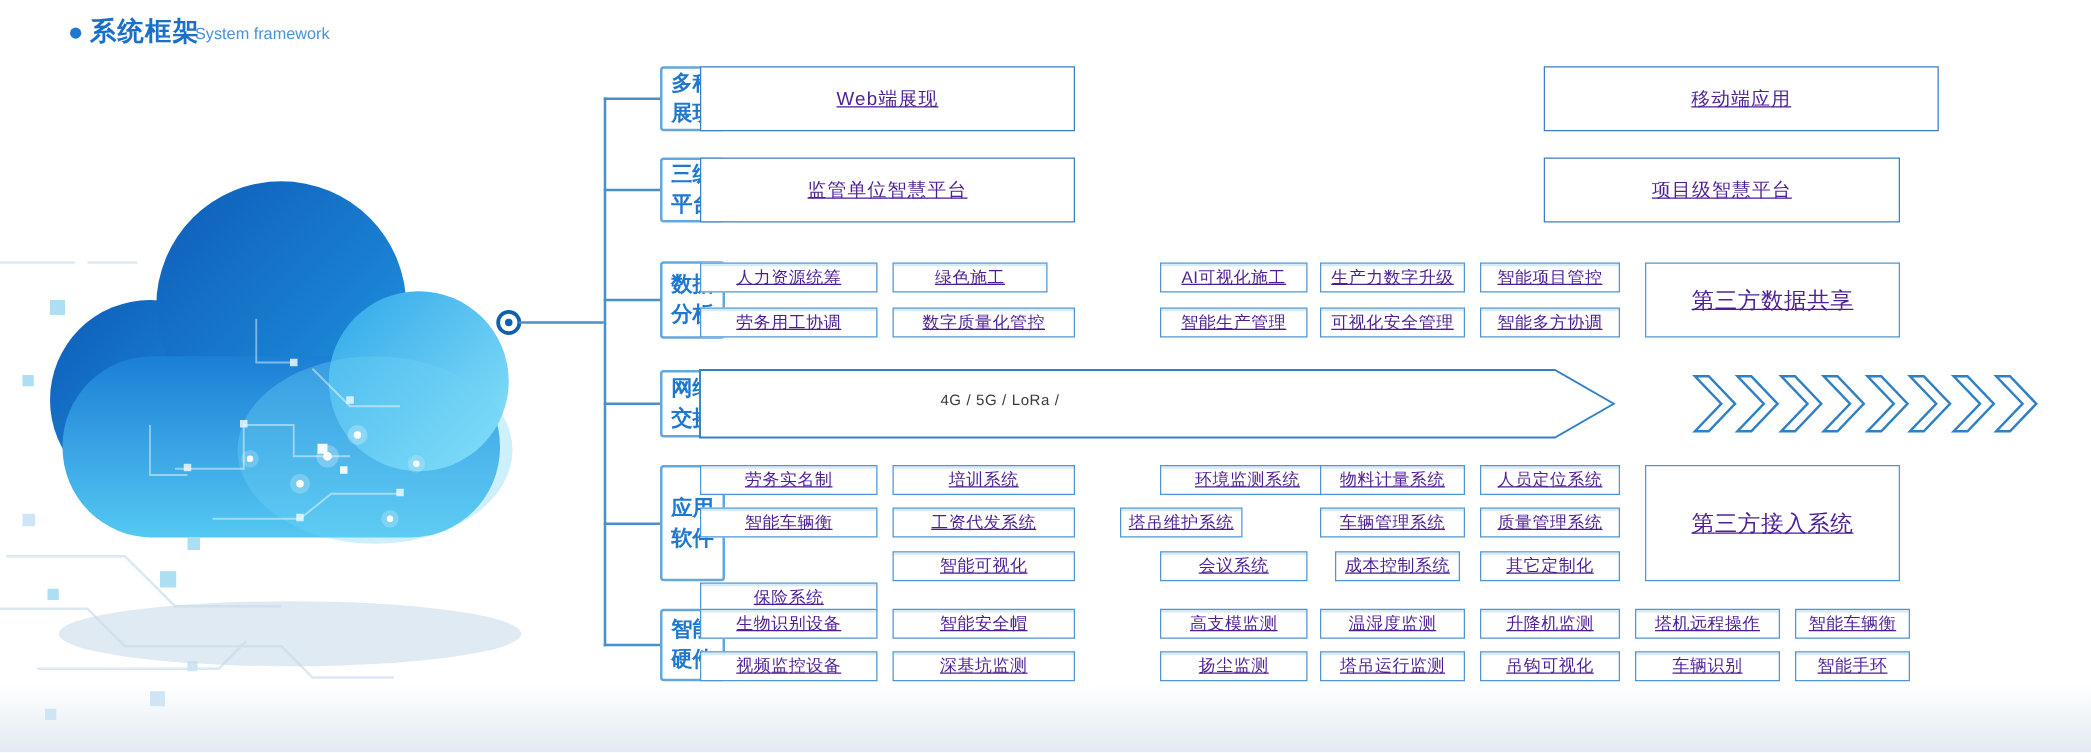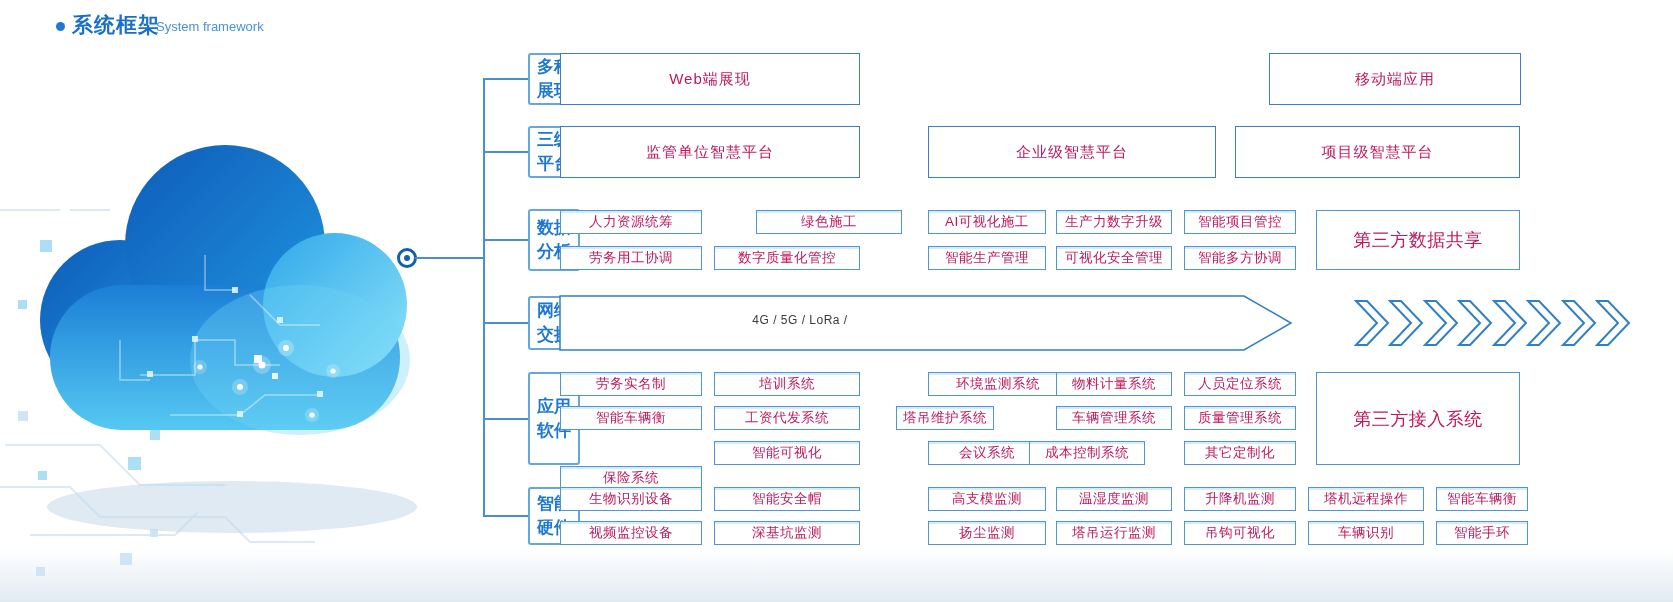--- a/index.html
+++ b/index.html
@@ -5,21 +5,21 @@
   html,body{margin:0;padding:0;background:#fff;}
   .stage{position:relative;width:1673px;height:602px;background:#ffffff;overflow:hidden;
          font-family:"Liberation Sans","DejaVu Sans",sans-serif;}
   .abs{position:absolute;}
   
   .title-dot{position:absolute;left:56px;top:22px;width:9px;height:9px;border-radius:50%;background:#1e78d0;}
   .title-zh{position:absolute;left:72px;top:11px;font-size:21px;font-weight:bold;color:#1a70c8;letter-spacing:1px;}
   .title-en{position:absolute;left:156px;top:19px;font-size:13px;color:#4792da;}
   
   .box{position:absolute;background:#fff;box-sizing:border-box;display:flex;align-items:center;justify-content:center;
-       color:#be185d;text-align:center;}
+       color:#4c1d95;text-align:center;text-decoration:underline;}
   .box-lg{border:1.5px solid #3a7fc1;font-size:15px;letter-spacing:1px;}
   .box-sm{border:1.5px solid #4f96d5;font-size:13.5px;letter-spacing:.5px;
           box-shadow:inset 0 2px 0 rgba(168,210,242,.45);}
   .box-tall{border:1.5px solid #4f96d5;font-size:18px;letter-spacing:.5px;}
   
   .cat{position:absolute;left:528px;width:52px;background:#fff;border:2px solid #64a7dd;border-radius:3px;
        box-sizing:border-box;display:flex;flex-direction:column;align-items:center;justify-content:center;
        color:#1e78d0;font-weight:bold;font-size:17px;line-height:24px;}
   
   .hline{position:absolute;height:1.5px;background:#4a8fcc;}
@@ -155,28 +155,27 @@
   <div class="cat" style="top:372px;height:93px">
     <span>应用</span>
     <span>软件</span>
   </div>
   <div class="cat" style="top:487px;height:58px">
     <span>智能</span>
     <span>硬件</span>
   </div>
 
   <div class="box box-lg" style="left:560px;top:53px;width:300px;height:52px">Web端展现</div>
-  <div class="box box-lg" style="left:1269px;top:53px;width:252px;height:52px">移动端应用</div>
+  <div class="box box-lg" style="left:1235px;top:53px;width:316px;height:52px">移动端应用</div>
 
   <div class="box box-lg" style="left:560px;top:126px;width:300px;height:52px">监管单位智慧平台</div>
-  <div class="box box-lg" style="left:928px;top:126px;width:288px;height:52px">企业级智慧平台</div>
   <div class="box box-lg" style="left:1235px;top:126px;width:285px;height:52px">项目级智慧平台</div>
 
   <div class="box box-sm" style="left:560px;top:210px;width:142px;height:24px">人力资源统筹</div>
-  <div class="box box-sm" style="left:756px;top:210px;width:146px;height:24px">绿色施工</div>
+  <div class="box box-sm" style="left:714px;top:210px;width:124px;height:24px">绿色施工</div>
   <div class="box box-sm" style="left:560px;top:246px;width:142px;height:24px">劳务用工协调</div>
   <div class="box box-sm" style="left:714px;top:246px;width:146px;height:24px">数字质量化管控</div>
   <div class="box box-sm" style="left:928px;top:210px;width:118px;height:24px">AI可视化施工</div>
   <div class="box box-sm" style="left:1056px;top:210px;width:116px;height:24px">生产力数字升级</div>
   <div class="box box-sm" style="left:1184px;top:210px;width:112px;height:24px">智能项目管控</div>
   <div class="box box-sm" style="left:928px;top:246px;width:118px;height:24px">智能生产管理</div>
   <div class="box box-sm" style="left:1056px;top:246px;width:116px;height:24px">可视化安全管理</div>
   <div class="box box-sm" style="left:1184px;top:246px;width:112px;height:24px">智能多方协调</div>
   <div class="box box-tall" style="left:1316px;top:210px;width:204px;height:60px">第三方数据共享</div>
 
@@ -201,21 +200,21 @@
   <div class="box box-sm" style="left:714px;top:406px;width:146px;height:24px">工资代发系统</div>
   <div class="box box-sm" style="left:560px;top:466px;width:142px;height:24px">保险系统</div>
   <div class="box box-sm" style="left:714px;top:441px;width:146px;height:24px">智能可视化</div>
   <div class="box box-sm" style="left:928px;top:372px;width:140px;height:24px">环境监测系统</div>
   <div class="box box-sm" style="left:1056px;top:372px;width:116px;height:24px">物料计量系统</div>
   <div class="box box-sm" style="left:1184px;top:372px;width:112px;height:24px">人员定位系统</div>
   <div class="box box-sm" style="left:896px;top:406px;width:98px;height:24px">塔吊维护系统</div>
   <div class="box box-sm" style="left:1056px;top:406px;width:116px;height:24px">车辆管理系统</div>
   <div class="box box-sm" style="left:1184px;top:406px;width:112px;height:24px">质量管理系统</div>
   <div class="box box-sm" style="left:928px;top:441px;width:118px;height:24px">会议系统</div>
-  <div class="box box-sm" style="left:1029px;top:441px;width:116px;height:24px">成本控制系统</div>
+  <div class="box box-sm" style="left:1068px;top:441px;width:100px;height:24px">成本控制系统</div>
   <div class="box box-sm" style="left:1184px;top:441px;width:112px;height:24px">其它定制化</div>
   <div class="box box-tall" style="left:1316px;top:372px;width:204px;height:93px">第三方接入系统</div>
 
   <div class="box box-sm" style="left:560px;top:487px;width:142px;height:24px">生物识别设备</div>
   <div class="box box-sm" style="left:714px;top:487px;width:146px;height:24px">智能安全帽</div>
   <div class="box box-sm" style="left:928px;top:487px;width:118px;height:24px">高支模监测</div>
   <div class="box box-sm" style="left:1056px;top:487px;width:116px;height:24px">温湿度监测</div>
   <div class="box box-sm" style="left:1184px;top:487px;width:112px;height:24px">升降机监测</div>
   <div class="box box-sm" style="left:1308px;top:487px;width:116px;height:24px">塔机远程操作</div>
   <div class="box box-sm" style="left:1436px;top:487px;width:92px;height:24px">智能车辆衡</div>

